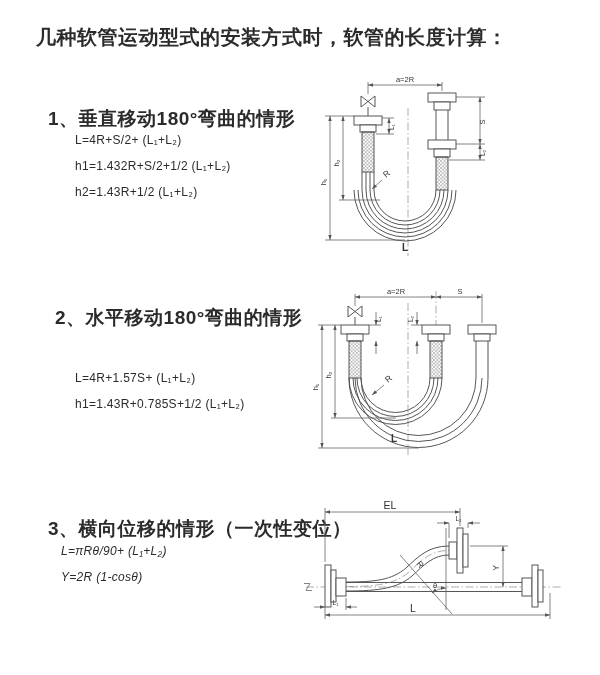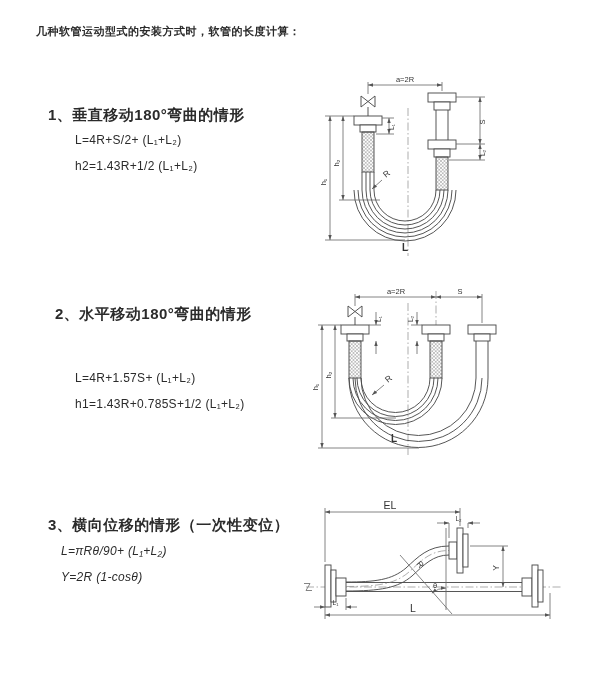--- a/index.html
+++ b/index.html
@@ -1,21 +1,21 @@
 <!DOCTYPE html>
 <html><head>
 <meta charset="utf-8">
 <style>
   html,body{margin:0;padding:0;}
   body{
     width:600px;height:675px;position:relative;background:#ffffff;overflow:hidden;
     font-family:"Liberation Sans","DejaVu Sans",sans-serif;color:#2b2b2b;
   }
-  .title{position:absolute;left:36px;top:24px;font-size:11px;font-weight:700;letter-spacing:.5px;}
-  .sec-heading{position:absolute;font-size:15px;font-weight:700;letter-spacing:.5px;}
+  .title{position:absolute;left:36px;top:24px;font-size:20px;font-weight:700;letter-spacing:.5px;}
+  .sec-heading{position:absolute;font-size:19px;font-weight:700;letter-spacing:.5px;}
   .formulas{position:absolute;font-size:12px;letter-spacing:.3px;}
   .formula{height:26px;line-height:18px;white-space:pre;}
   .dg{position:absolute;}
   svg text{fill:#333;font-family:"Liberation Sans","DejaVu Sans",sans-serif;}
   .ol{stroke:#4d4d4d;stroke-width:.95;fill:none;}
   .fl{stroke:#4d4d4d;stroke-width:.95;fill:#ffffff;}
   .dl{stroke:#666;stroke-width:.8;fill:none;}
   .cl{stroke:#8a8a8a;stroke-width:.7;fill:none;stroke-dasharray:8 2.5 1.5 2.5;}
   .lbl-s{font-size:6.5px;}
   .lbl-m{font-size:7.5px;}
@@ -24,20 +24,21 @@
   .lbl-XL{font-size:10.5px;}
 </style>
 </head>
 <body>
 
 <div class="title">几种软管运动型式的安装方式时，软管的长度计算：</div>
 
 <div class="sec-heading" style="left:48px;top:106px;">1、垂直移动180°弯曲的情形</div>
 <div class="formulas" style="left:75px;top:131px;">
   <div class="formula">L=4R+S/2+ (L₁+L₂)</div>
+  <div class="formula">h1=1.432R+S/2+1/2 (L₁+L₂)</div>
   <div class="formula">h2=1.43R+1/2 (L₁+L₂)</div>
 </div>
 
 <div class="sec-heading" style="left:55px;top:305px;">2、水平移动180°弯曲的情形</div>
 <div class="formulas" style="left:75px;top:330px;margin-top:39px;">
   <div class="formula">L=4R+1.57S+ (L₁+L₂)</div>
   <div class="formula">h1=1.43R+0.785S+1/2 (L₁+L₂)</div>
 </div>
 
 <div class="sec-heading" style="left:48px;top:516px;">3、横向位移的情形（一次性变位）</div>

